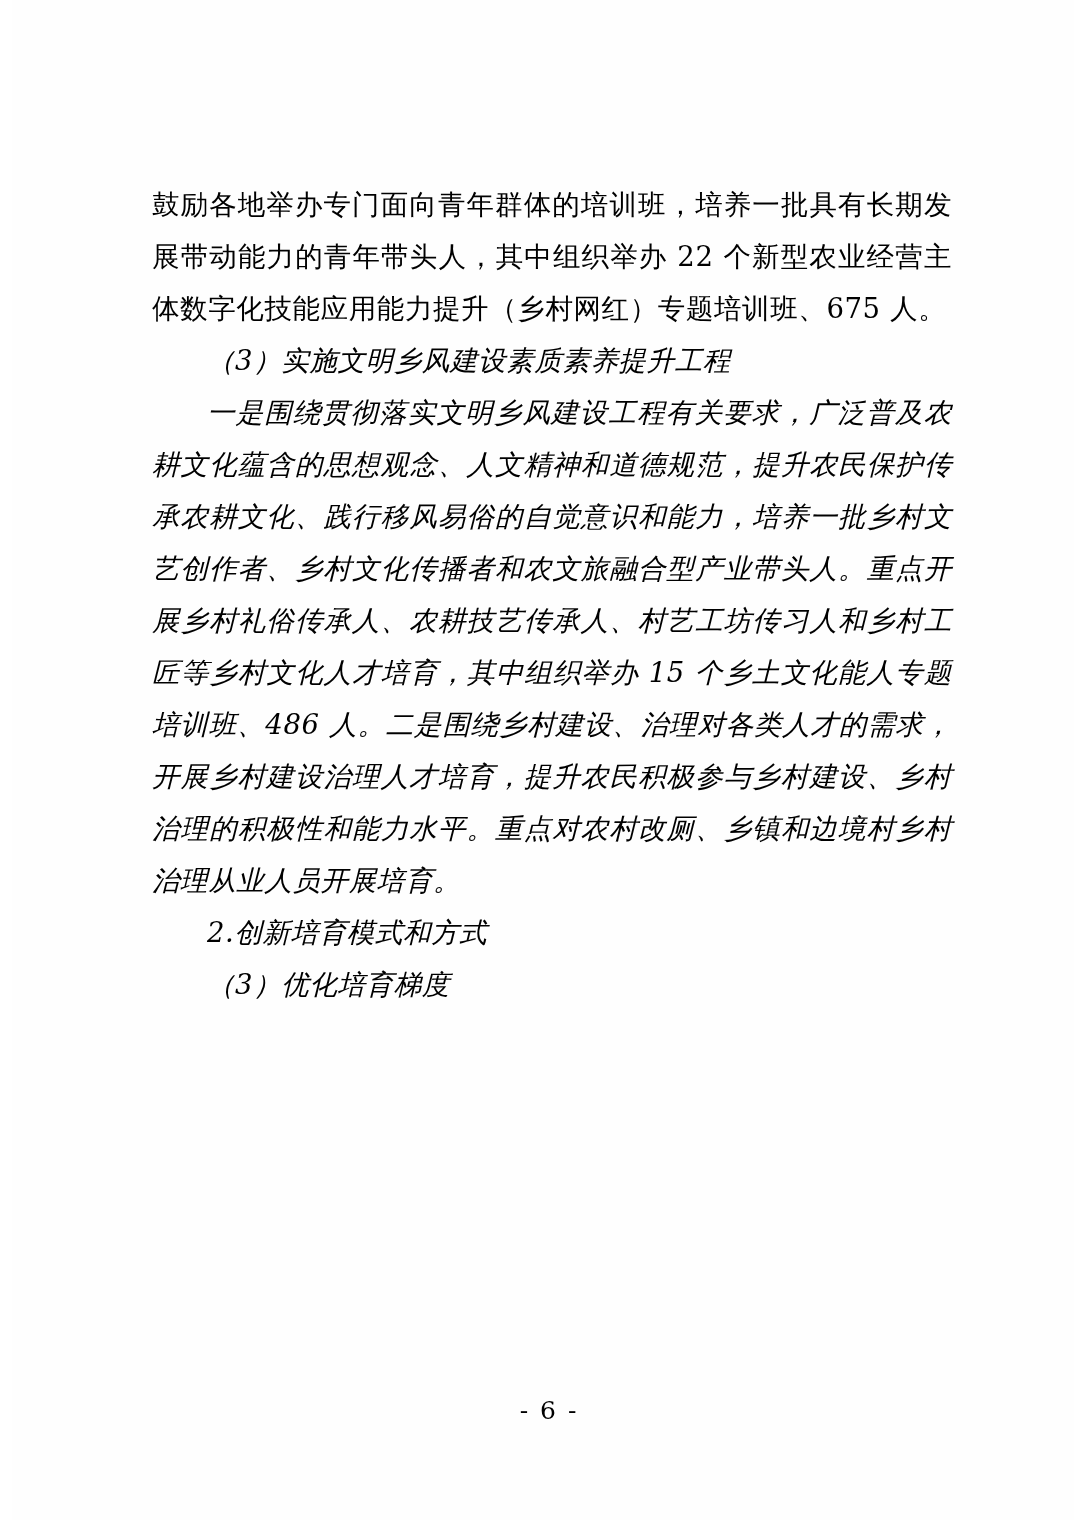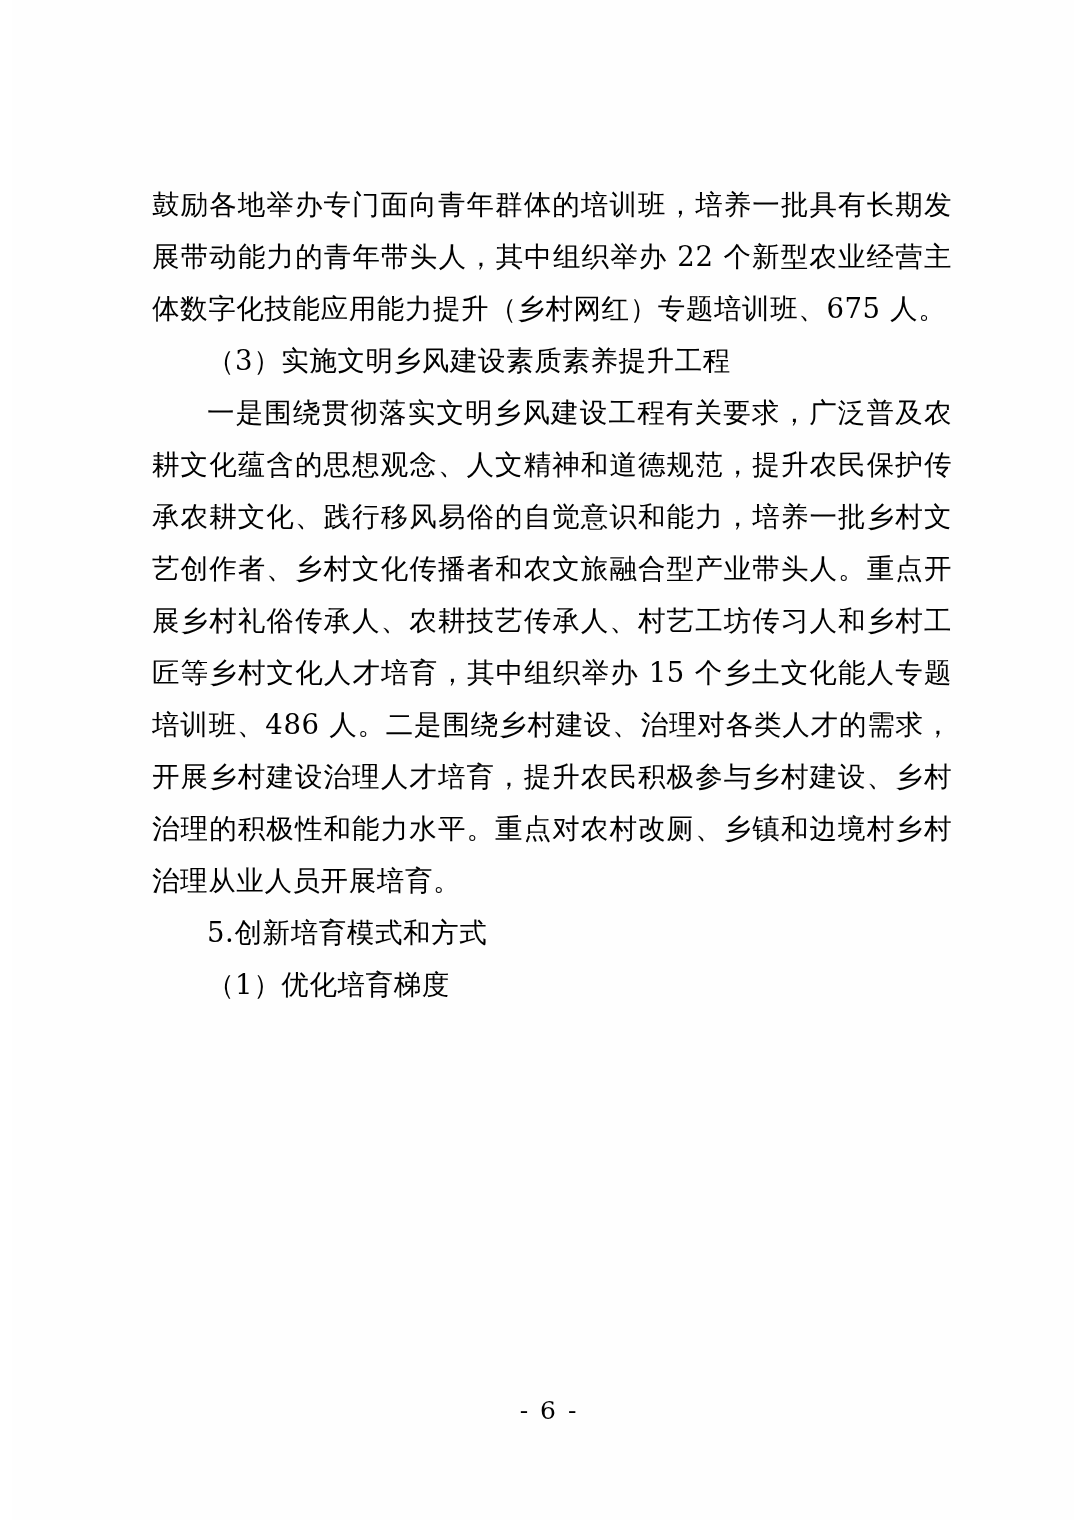--- a/index.html
+++ b/index.html
@@ -39,37 +39,38 @@
     letter-spacing: 0.6px;
     margin: 0;
     white-space: pre-wrap;
     word-break: break-all;
   }
   .para + .para {
     margin-top: 0;
   }
   .indent {
     text-indent: 2em;
+    font-style: italic;
   }
   .footer {
     position: absolute;
     left: 0;
     top: 1396px;
     width: 1074px;
     text-align: center;
     font-size: 25px;
     letter-spacing: 2px;
     font-family: "DejaVu Serif", "Liberation Serif", serif;
   }
 </style>
 </head>
 <body>
 
 <div class="page">
   <div class="content">
     <p class="para">鼓励各地举办专门面向青年群体的培训班，培养一批具有长期发展带动能力的青年带头人，其中组织举办 22 个新型农业经营主体数字化技能应用能力提升（乡村网红）专题培训班、675 人。</p>
     <p class="para indent">（3）实施文明乡风建设素质素养提升工程</p>
     <p class="para indent">一是围绕贯彻落实文明乡风建设工程有关要求，广泛普及农耕文化蕴含的思想观念、人文精神和道德规范，提升农民保护传承农耕文化、践行移风易俗的自觉意识和能力，培养一批乡村文艺创作者、乡村文化传播者和农文旅融合型产业带头人。重点开展乡村礼俗传承人、农耕技艺传承人、村艺工坊传习人和乡村工匠等乡村文化人才培育，其中组织举办 15 个乡土文化能人专题培训班、486 人。二是围绕乡村建设、治理对各类人才的需求，开展乡村建设治理人才培育，提升农民积极参与乡村建设、乡村治理的积极性和能力水平。重点对农村改厕、乡镇和边境村乡村治理从业人员开展培育。</p>
-    <p class="para indent">5.创新培育模式和方式</p>
-    <p class="para indent">（1）优化培育梯度</p>
+    <p class="para indent">2.创新培育模式和方式</p>
+    <p class="para indent">（3）优化培育梯度</p>
   </div>
   <div class="footer">- 6 -</div>
 </div>
 
 </body></html>

